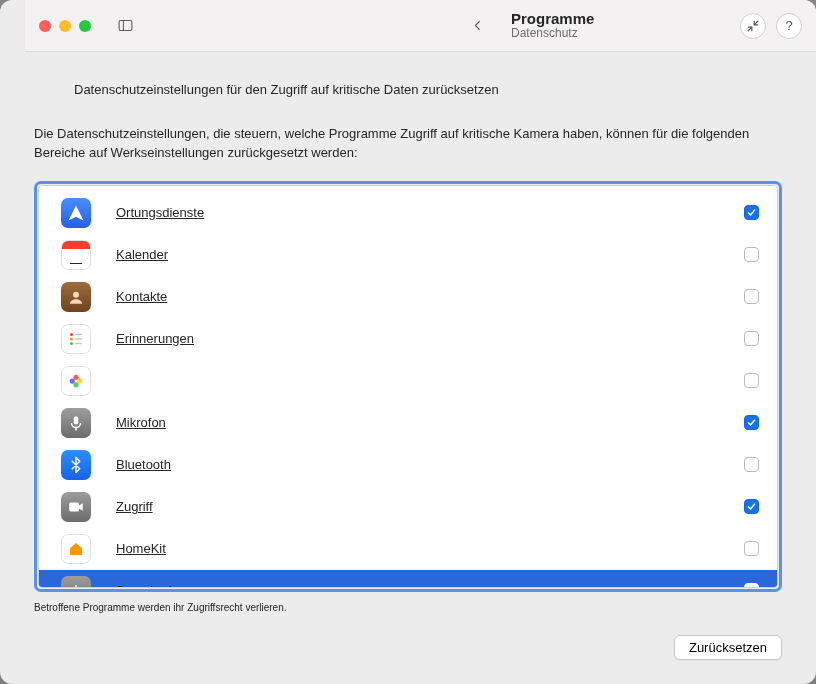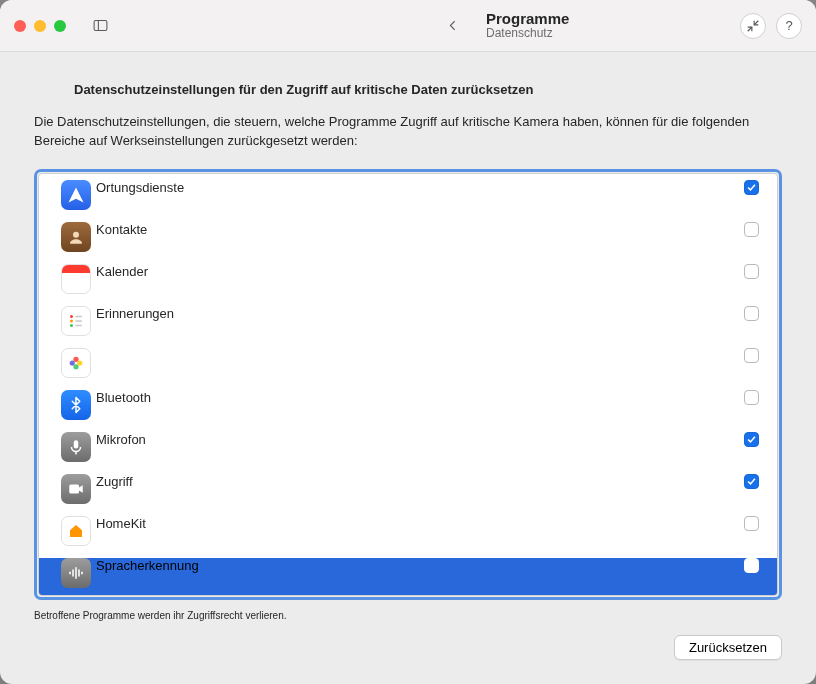--- a/index.html
+++ b/index.html
@@ -38,20 +38,21 @@
   }
   
   .toolbar {
     height:52px;
     background:var(--toolbar-bg);
     border-bottom:1px solid var(--divider);
     display:flex;
     align-items:center;
     padding:8px 14px;
     gap:14px;
+    margin-left:25px;
   }
   .traffic-lights { display:flex; gap:8px; margin-right:6px; }
   .tl { width:12px; height:12px; border-radius:50%; }
   .tl.red    { background:#ff5f57; }
   .tl.yellow { background:#febc2e; }
   .tl.green  { background:#28c840; }
 
   .icon-btn {
     width:28px; height:24px;
     border-radius:5px;
@@ -76,21 +77,21 @@
   .circle-btn svg { width:14px; height:14px; }
 
   
   .body {
     flex:1;
     padding:30px 34px 24px;
     display:flex;
     flex-direction:column;
     overflow:hidden;
   }
-  .heading { font-size:13px; font-weight:700; margin-bottom:16px;padding-left:40px; }
+  .heading { font-size:13px; font-weight:400; margin-bottom:28px;padding-left:40px; }
   .description { line-height:1.45; margin-bottom:18px; }
 
   .list-focus {
     flex:1;
     border:3px solid var(--focus-ring);
     border-radius:7px;
     padding:1px;
     display:flex;
     min-height:0;
   }
@@ -109,22 +110,24 @@
     padding:6px 0;
   }
   
   .list::-webkit-scrollbar { width:15px; }
   .list::-webkit-scrollbar-track { background:#f4f4f4; border-left:1px solid #e3e3e3; }
   .list::-webkit-scrollbar-thumb { background:#c4c4c4; border-radius:8px; border:3px solid #f4f4f4; }
 
   .row {
     height:42px;
     display:flex;
+    align-items:center;
     padding:0 18px 0 22px;
-    gap:5px;
+    gap:25px;
+    text-decoration:underline;
   }
   .row.selected { background:var(--row-selected); color:#000000; }
 
   .row .app-icon {
     width:30px; height:30px; border-radius:7px;
     display:flex; align-items:center; justify-content:center;
     flex:0 0 30px;
     color:#fff;
   }
   .row .app-icon svg { width:18px; height:18px; }
@@ -152,21 +155,21 @@
   .ic-reminders  { background:#fff; border:1px solid #e0e0e0; }
   .ic-photos     { background:#fff; border:1px solid #e0e0e0; }
   .ic-bluetooth  { background:linear-gradient(#2f8dff,#1464e8); }
   .ic-microphone { background:linear-gradient(#9d9d9d,#6c6c6c); }
   .ic-camera     { background:linear-gradient(#9d9d9d,#6c6c6c); }
   .ic-homekit    { background:#fff; border:1px solid #e0e0e0; color:#ff9500; }
   .ic-speech     { background:linear-gradient(#9d9d9d,#6c6c6c); }
 
   
   .footer-note { margin-top:10px; font-size:10px; }
-  .footer-actions { margin-top:14px; display:flex; justify-content:flex-end; }
+  .footer-actions { margin-top:22px; display:flex; justify-content:flex-end; }
   .push-btn {
     background:#fff;
     border:1px solid #c9c9c9;
     border-radius:6px;
     padding:4px 14px;
     font-size:13px;
     box-shadow:0 1px 1px rgba(0,0,0,.05);
   }
 </style>
 </head>
@@ -229,73 +232,73 @@
                 </svg>
               </div>
               <div class="label">Ortungsdienste</div>
               <div class="chk checked">
                 <svg viewBox="0 0 16 16">
                   <use href="#i-check"></use>
                 </svg>
               </div>
             </div>
             <div class="row">
-              <div class="app-icon ic-contacts">
-                <svg viewBox="0 0 24 24">
-                  <use href="#i-contacts"></use>
-                </svg>
-              </div>
-              <div class="label">Kontakte</div>
-              <div class="chk"></div>
-            </div>
-            <div class="row">
               <div class="app-icon ic-calendar">
                 <span>17</span>
               </div>
               <div class="label">Kalender</div>
               <div class="chk"></div>
             </div>
             <div class="row">
+              <div class="app-icon ic-contacts">
+                <svg viewBox="0 0 24 24">
+                  <use href="#i-contacts"></use>
+                </svg>
+              </div>
+              <div class="label">Kontakte</div>
+              <div class="chk"></div>
+            </div>
+            <div class="row">
               <div class="app-icon ic-reminders">
                 <svg viewBox="0 0 24 24">
                   <use href="#i-reminders"></use>
                 </svg>
               </div>
               <div class="label">Erinnerungen</div>
               <div class="chk"></div>
             </div>
             <div class="row">
               <div class="app-icon ic-photos">
                 <svg viewBox="0 0 24 24">
                   <use href="#i-photos"></use>
                 </svg>
               </div>
-              <div class="chk"></div>
-            </div>
-            <div class="row">
-              <div class="app-icon ic-bluetooth">
-                <svg viewBox="0 0 24 24">
-                  <use href="#i-bluetooth"></use>
-                </svg>
-              </div>
-              <div class="label">Bluetooth</div>
               <div class="chk"></div>
             </div>
             <div class="row">
               <div class="app-icon ic-microphone">
                 <svg viewBox="0 0 24 24">
                   <use href="#i-microphone"></use>
                 </svg>
               </div>
               <div class="label">Mikrofon</div>
               <div class="chk checked">
                 <svg viewBox="0 0 16 16">
                   <use href="#i-check"></use>
                 </svg>
               </div>
+            </div>
+            <div class="row">
+              <div class="app-icon ic-bluetooth">
+                <svg viewBox="0 0 24 24">
+                  <use href="#i-bluetooth"></use>
+                </svg>
+              </div>
+              <div class="label">Bluetooth</div>
+              <div class="chk"></div>
             </div>
             <div class="row">
               <div class="app-icon ic-camera">
                 <svg viewBox="0 0 24 24">
                   <use href="#i-camera"></use>
                 </svg>
               </div>
               <div class="label">Zugriff</div>
               <div class="chk checked">
                 <svg viewBox="0 0 16 16">

